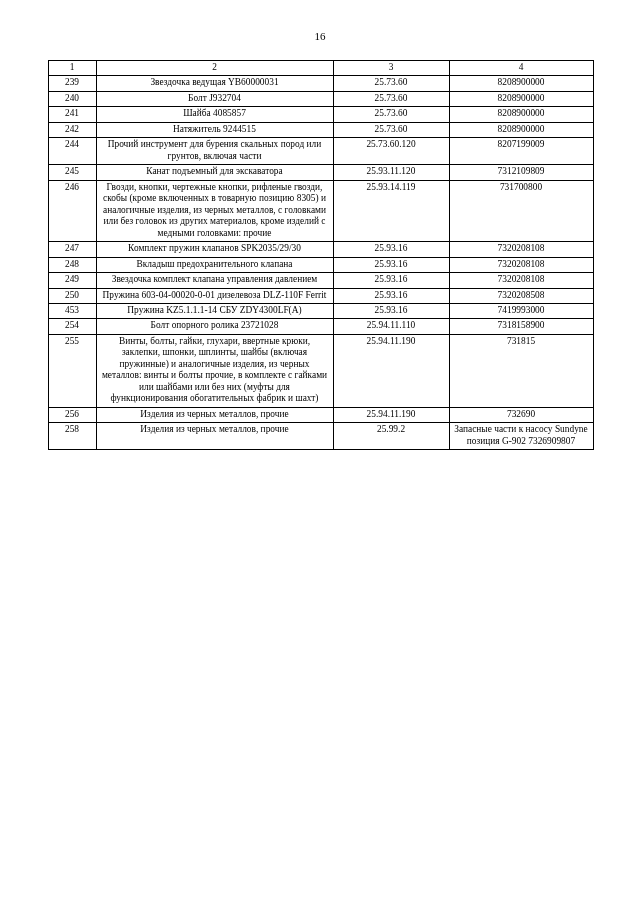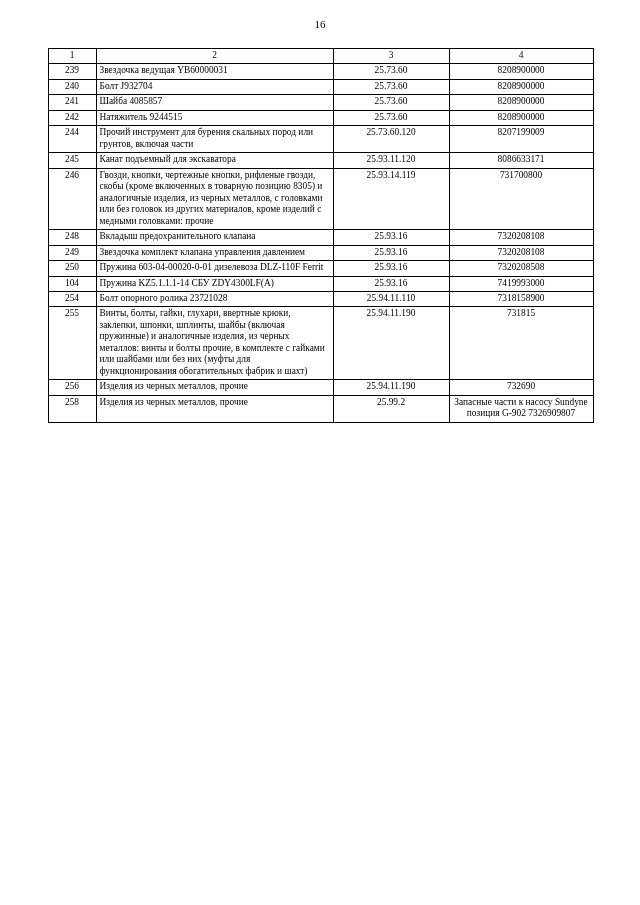--- a/index.html
+++ b/index.html
@@ -16,21 +16,21 @@
   }
   .page {
     width: 640px;
     height: 905px;
     position: relative;
     box-sizing: border-box;
   }
   .page-number {
     text-align: center;
     font-size: 11px;
-    margin-top: 18px;
+    margin-top: 30px;
     margin-bottom: 18px;
     font-family: "Liberation Serif", serif;
   }
   .table-wrap {
     margin: 0 auto;
     width: 545px;
   }
   table.doc-table {
     border-collapse: collapse;
     width: 545px;
@@ -47,21 +47,21 @@
   .col-name  { width: 237px; text-align: left; }
   .col-code  { width: 116px; text-align: center; }
   .col-extra { width: 144px; text-align: center; }
 
   .hdr td {
     text-align: center;
     padding-top: 2px;
     padding-bottom: 3px;
   }
   .cell-center { text-align: center; }
-  .cell-left { text-align: left; }
+  .cell-left { text-align: center; }
 </style>
 </head>
 <body>
 
 <div class="page">
 
   <div class="page-number">16</div>
 
   <div class="table-wrap">
     <table class="doc-table">
@@ -106,48 +106,54 @@
         <tr>
           <td class="cell-center">244</td>
           <td class="cell-left">Прочий инструмент для бурения скальных пород или грунтов, включая части</td>
           <td class="cell-center">25.73.60.120</td>
           <td class="cell-center">8207199009</td>
         </tr>
         <tr>
           <td class="cell-center">245</td>
           <td class="cell-left">Канат подъемный для экскаватора</td>
           <td class="cell-center">25.93.11.120</td>
-          <td class="cell-center">8086633171</td>
+          <td class="cell-center">7312109809</td>
         </tr>
         <tr>
           <td class="cell-center">246</td>
           <td class="cell-left">Гвозди, кнопки, чертежные кнопки, рифленые гвозди, скобы (кроме включенных в товарную позицию 8305) и аналогичные изделия, из черных металлов, с головками или без головок из других материалов, кроме изделий с медными головками: прочие</td>
           <td class="cell-center">25.93.14.119</td>
           <td class="cell-center">731700800</td>
+        </tr>
+        <tr>
+          <td class="cell-center">247</td>
+          <td class="cell-left">Комплект пружин клапанов SPK2035/29/30</td>
+          <td class="cell-center">25.93.16</td>
+          <td class="cell-center">7320208108</td>
         </tr>
         <tr>
           <td class="cell-center">248</td>
           <td class="cell-left">Вкладыш предохранительного клапана</td>
           <td class="cell-center">25.93.16</td>
           <td class="cell-center">7320208108</td>
         </tr>
         <tr>
           <td class="cell-center">249</td>
           <td class="cell-left">Звездочка комплект клапана управления давлением</td>
           <td class="cell-center">25.93.16</td>
           <td class="cell-center">7320208108</td>
         </tr>
         <tr>
           <td class="cell-center">250</td>
           <td class="cell-left">Пружина 603-04-00020-0-01 дизелевоза DLZ-110F Ferrit</td>
           <td class="cell-center">25.93.16</td>
           <td class="cell-center">7320208508</td>
         </tr>
         <tr>
-          <td class="cell-center">104</td>
+          <td class="cell-center">453</td>
           <td class="cell-left">Пружина KZ5.1.1.1-14 СБУ ZDY4300LF(A)</td>
           <td class="cell-center">25.93.16</td>
           <td class="cell-center">7419993000</td>
         </tr>
         <tr>
           <td class="cell-center">254</td>
           <td class="cell-left">Болт опорного ролика 23721028</td>
           <td class="cell-center">25.94.11.110</td>
           <td class="cell-center">7318158900</td>
         </tr>

